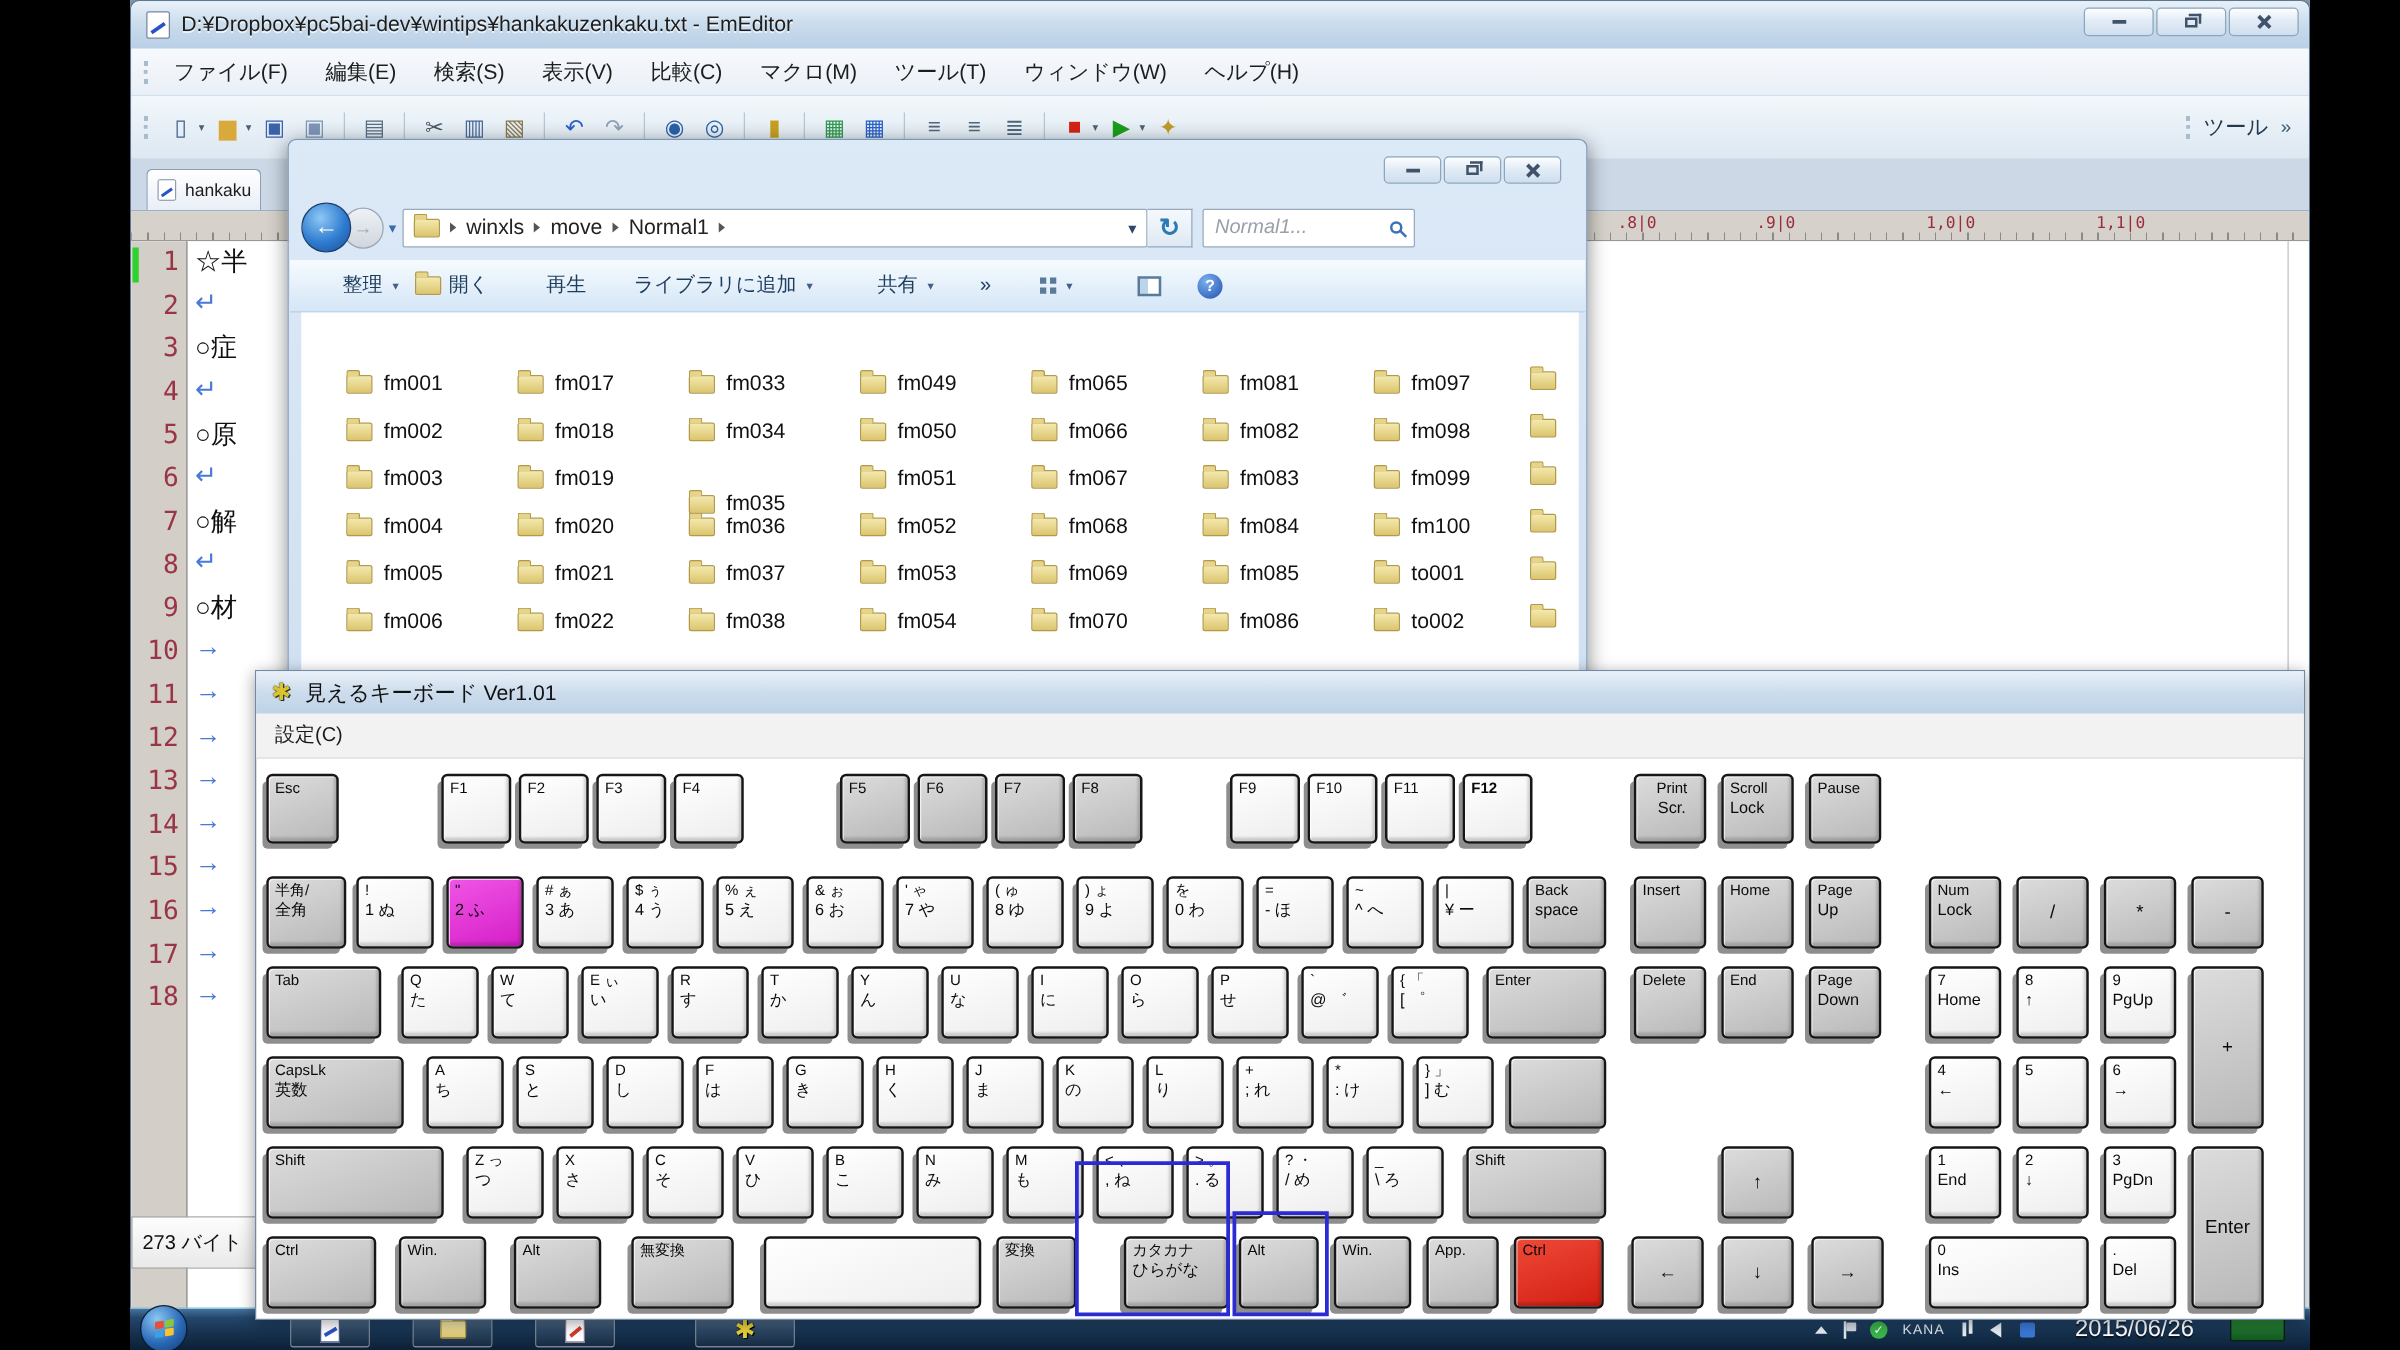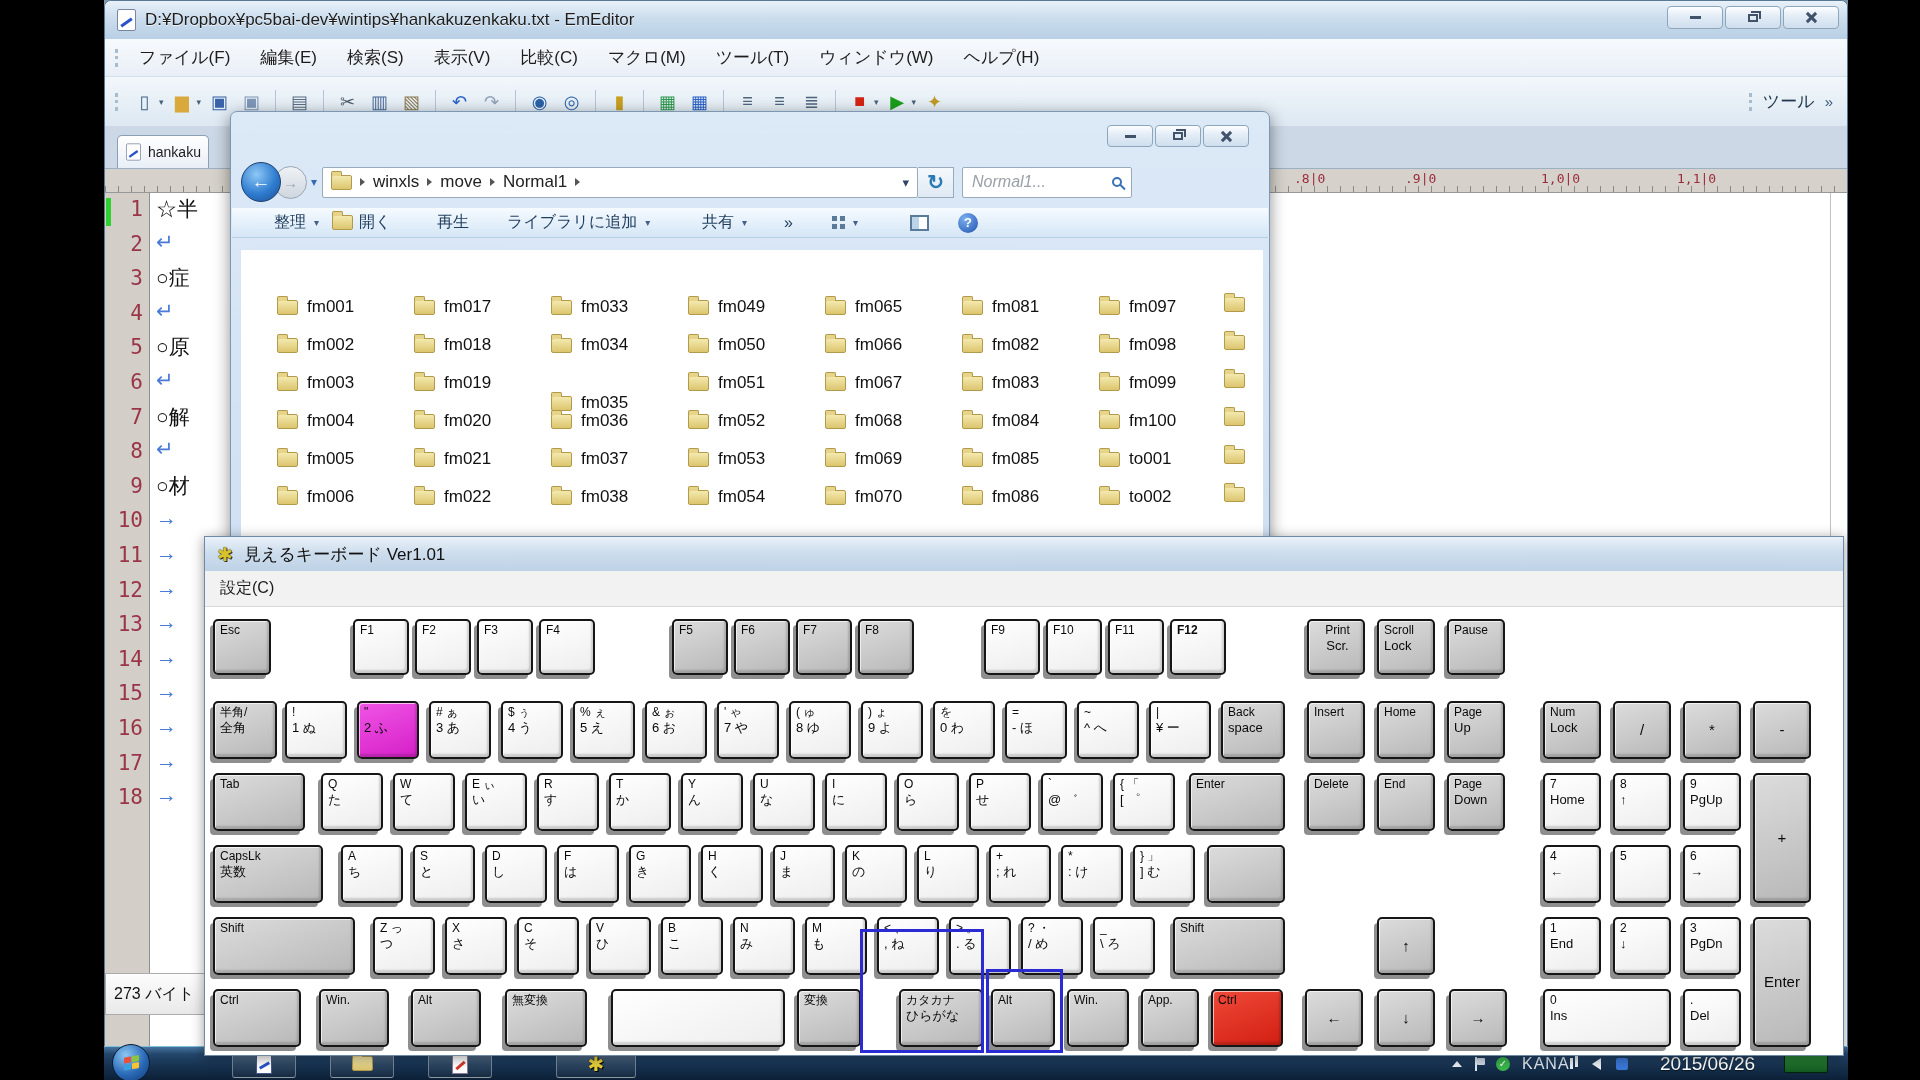--- a/index.html
+++ b/index.html
@@ -62,21 +62,21 @@
 .addrfield{width:596px;height:31px;background:#fff;border:1px solid #98aabc;border-radius:2px;display:flex;align-items:center;padding:0 8px;gap:8px;font-size:17px;color:#222}
 .crumb{cursor:default}
 .csep{width:0;height:0;border-left:5px solid #555;border-top:4px solid transparent;border-bottom:4px solid transparent}
 .fieldcar{margin-left:auto;font-size:0}
 .fieldcar::before{content:"▾";font-size:13px;color:#30456a}
 .refbtn{width:36px;height:31px;background:linear-gradient(#f5f9fd,#dfe9f3);border:1px solid #98aabc;border-left:none;display:flex;align-items:center;justify-content:center}
 .refbtn::before{content:"↻";color:#2a7ab5;font-size:20px;font-weight:bold}
 .searchbox{width:170px;height:31px;background:#fff;border:1px solid #98aabc;border-radius:2px;margin-left:8px;display:flex;align-items:center;justify-content:space-between;padding:0 9px;font-size:16px;color:#9aa0a8;font-style:italic}
 .mag{width:10px;height:10px;border:2px solid #3a72b8;border-radius:50%;position:relative;flex:0 0 auto}
 .mag::after{content:"";position:absolute;width:7px;height:2px;background:#3a72b8;transform:rotate(45deg);right:-6px;bottom:-3px}
-#ex-tool{position:absolute;left:1px;top:96px;right:1px;height:30px;background:linear-gradient(#f6fbff,#e3effa 55%,#d5e6f6);border-bottom:1px solid #b9cfe2;font-size:16px;color:#1e3c5c}
+#ex-tool{position:absolute;left:1px;top:96px;right:1px;height:42px;background:linear-gradient(#f6fbff,#e3effa 55%,#d5e6f6);border-bottom:1px solid #b9cfe2;font-size:16px;color:#1e3c5c}
 .extb{position:absolute;top:0;height:100%;display:flex;align-items:center;gap:6px}
 .ddown::after{content:"▾";font-size:10px;color:#44608a;margin-left:2px}
 .fico{width:21px;height:15px;background:linear-gradient(#f3e9ae,#dcc56e);border:1px solid #b29a4a;border-radius:2px;position:relative;flex:0 0 auto}
 .fico::before{content:"";position:absolute;left:-1px;top:-5px;width:9px;height:4px;background:#e6d48a;border:1px solid #b29a4a;border-bottom:none;border-radius:2px 2px 0 0}
 .gridic{width:5px;height:5px;background:#5a7a9a;box-shadow:8px 0 0 #5a7a9a,0 8px 0 #5a7a9a,8px 8px 0 #5a7a9a;margin:0 8px 8px 0}
 .panelic{width:19px;height:16px;border:2px solid #5a7a9a;background:linear-gradient(90deg,#bcd4ea 0 45%,#fff 45%)}
 .helpic{width:20px;height:20px;border-radius:50%;background:radial-gradient(circle at 35% 30%,#7ab0ee,#2050b0);display:flex;align-items:center;justify-content:center}
 .helpic::before{content:"?";color:#fff;font-size:13px;font-weight:bold}
 #ex-files{position:absolute;left:10px;top:138px;width:1022px;height:330px;background:#fff;overflow:hidden}
 .fitem{position:absolute;display:flex;align-items:center;gap:9px;font-size:17px;color:#111}
@@ -111,21 +111,21 @@
 .ti-star{font-size:20px;color:#e6cf3a;text-shadow:0 0 1px #000,1px 1px 0 #000}
 .tray{position:absolute;top:0;height:100%;display:flex;align-items:center}
 .tr-caret{width:0;height:0;border-bottom:6px solid #e8eef4;border-left:5px solid transparent;border-right:5px solid transparent}
 .tr-flag{width:11px;height:14px;position:relative}
 .tr-flag::before{content:"";position:absolute;left:1px;top:0;width:2px;height:14px;background:#dfe8f0}
 .tr-flag::after{content:"";position:absolute;left:3px;top:1px;width:8px;height:7px;background:#cfd9e4;border-radius:1px}
 .tr-check{width:14px;height:14px;border-radius:50%;background:#39b54a;color:#fff;font-size:10px;display:flex;align-items:center;justify-content:center}
 .tr-bars{width:3px;height:11px;background:#e8eef4;box-shadow:-5px 3px 0 -2px #e8eef4,5px -2px 0 0 #e8eef4;margin:0 4px}
 .tr-speaker{width:0;height:0;border-right:9px solid #e8eef4;border-top:6px solid transparent;border-bottom:6px solid transparent}
 .tr-blue{width:12px;height:12px;background:#3a78d8;border-radius:2px}
-.kana{font-size:16px;color:#dfe6ee;letter-spacing:1px}
+.kana{font-size:11px;color:#dfe6ee;letter-spacing:1px}
 .date{font-size:19px;color:#fff;text-shadow:0 1px 1px rgba(0,0,0,.6)}
 .imebtn{width:44px;height:19px;background:linear-gradient(#2a8a3a,#135a20);border:1px solid #04230c;border-radius:2px}
 </style>
 </head>
 <body>
 
 <div class="stage">
 
   <div id="em">
     <div id="em-title">

